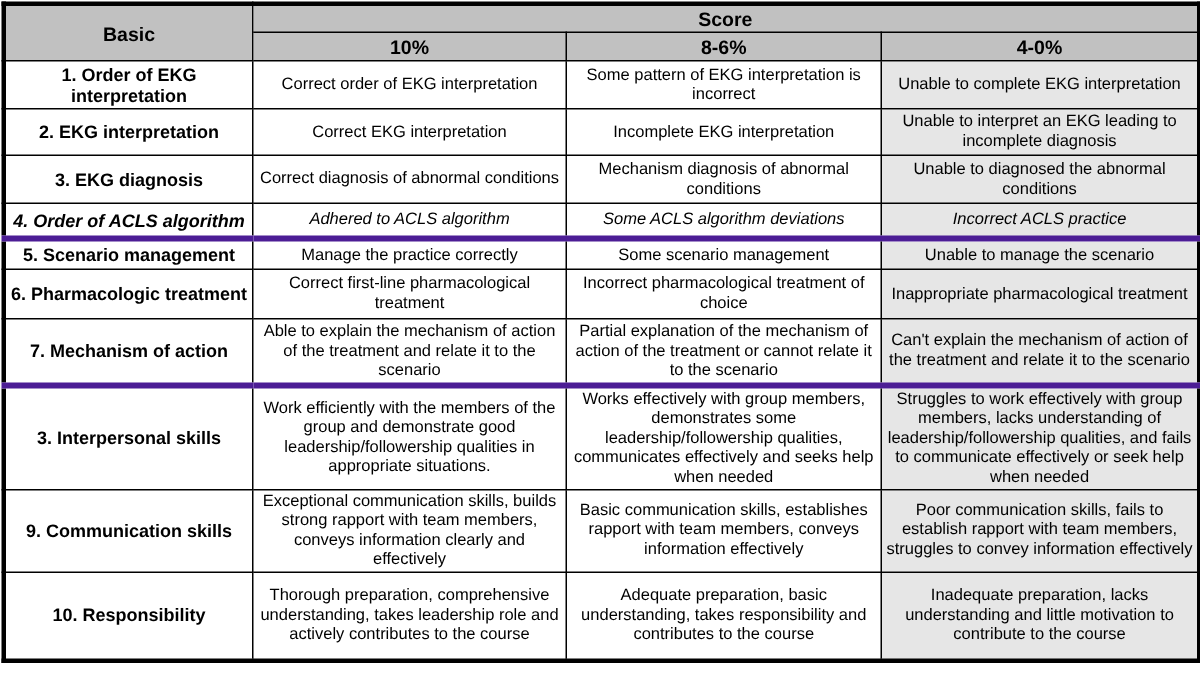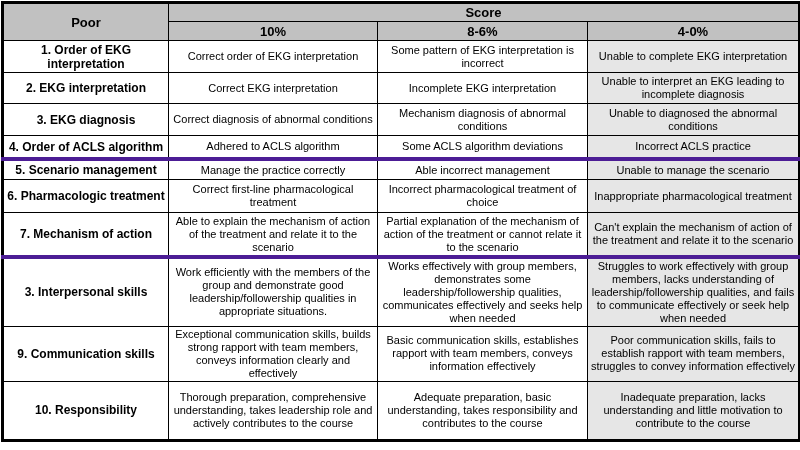--- a/index.html
+++ b/index.html
@@ -55,42 +55,42 @@
     font-size: 11px;
     background: #e6e6e6;
     margin-top: 28px;
   }
   
   tr.group-break td { border-top: 4px solid #4c1d95; }
   
   tr.r1  { height: 32px; }
   tr.r2  { height: 31px; }
   tr.r3  { height: 32px; }
-  tr.r4  { height: 23px; }
+  tr.r4  { height: 23px; font-style: italic; }
   tr.r5  { height: 21px; }
   tr.r6  { height: 33px; }
   tr.r7  { height: 44px; }
   tr.r8  { height: 66px; }
   tr.r9  { height: 48px; }
   tr.r10 { height: 59px; }
 </style>
 </head>
 <body>
 
 <div class="page">
   <table class="rubric">
     <colgroup>
       <col style="width:166px">
       <col style="width:209px">
       <col style="width:210px">
       <col style="width:212px">
     </colgroup>
     <thead>
       <tr class="hdr-score">
-        <th rowspan="2">Poor</th>
+        <th rowspan="2">Basic</th>
         <th colspan="3">Score</th>
       </tr>
       <tr class="hdr-pct">
         <th>10%</th>
         <th>8-6%</th>
         <th>4-0%</th>
       </tr>
     </thead>
     <tbody>
       <tr class="r1">
@@ -113,21 +113,21 @@
       </tr>
       <tr class="r4">
         <td class="item-col">4. Order of ACLS algorithm</td>
         <td class="body-cell">Adhered to ACLS algorithm</td>
         <td class="body-cell">Some ACLS algorithm deviations</td>
         <td class="low-cell">Incorrect ACLS practice</td>
       </tr>
       <tr class="r5 group-break">
         <td class="item-col">5. Scenario management</td>
         <td class="body-cell">Manage the practice correctly</td>
-        <td class="body-cell">Able incorrect management</td>
+        <td class="body-cell">Some scenario management</td>
         <td class="low-cell">Unable to manage the scenario</td>
       </tr>
       <tr class="r6">
         <td class="item-col">6. Pharmacologic treatment</td>
         <td class="body-cell">Correct first-line pharmacological treatment</td>
         <td class="body-cell">Incorrect pharmacological treatment of choice</td>
         <td class="low-cell">Inappropriate pharmacological treatment</td>
       </tr>
       <tr class="r7">
         <td class="item-col">7. Mechanism of action</td>

